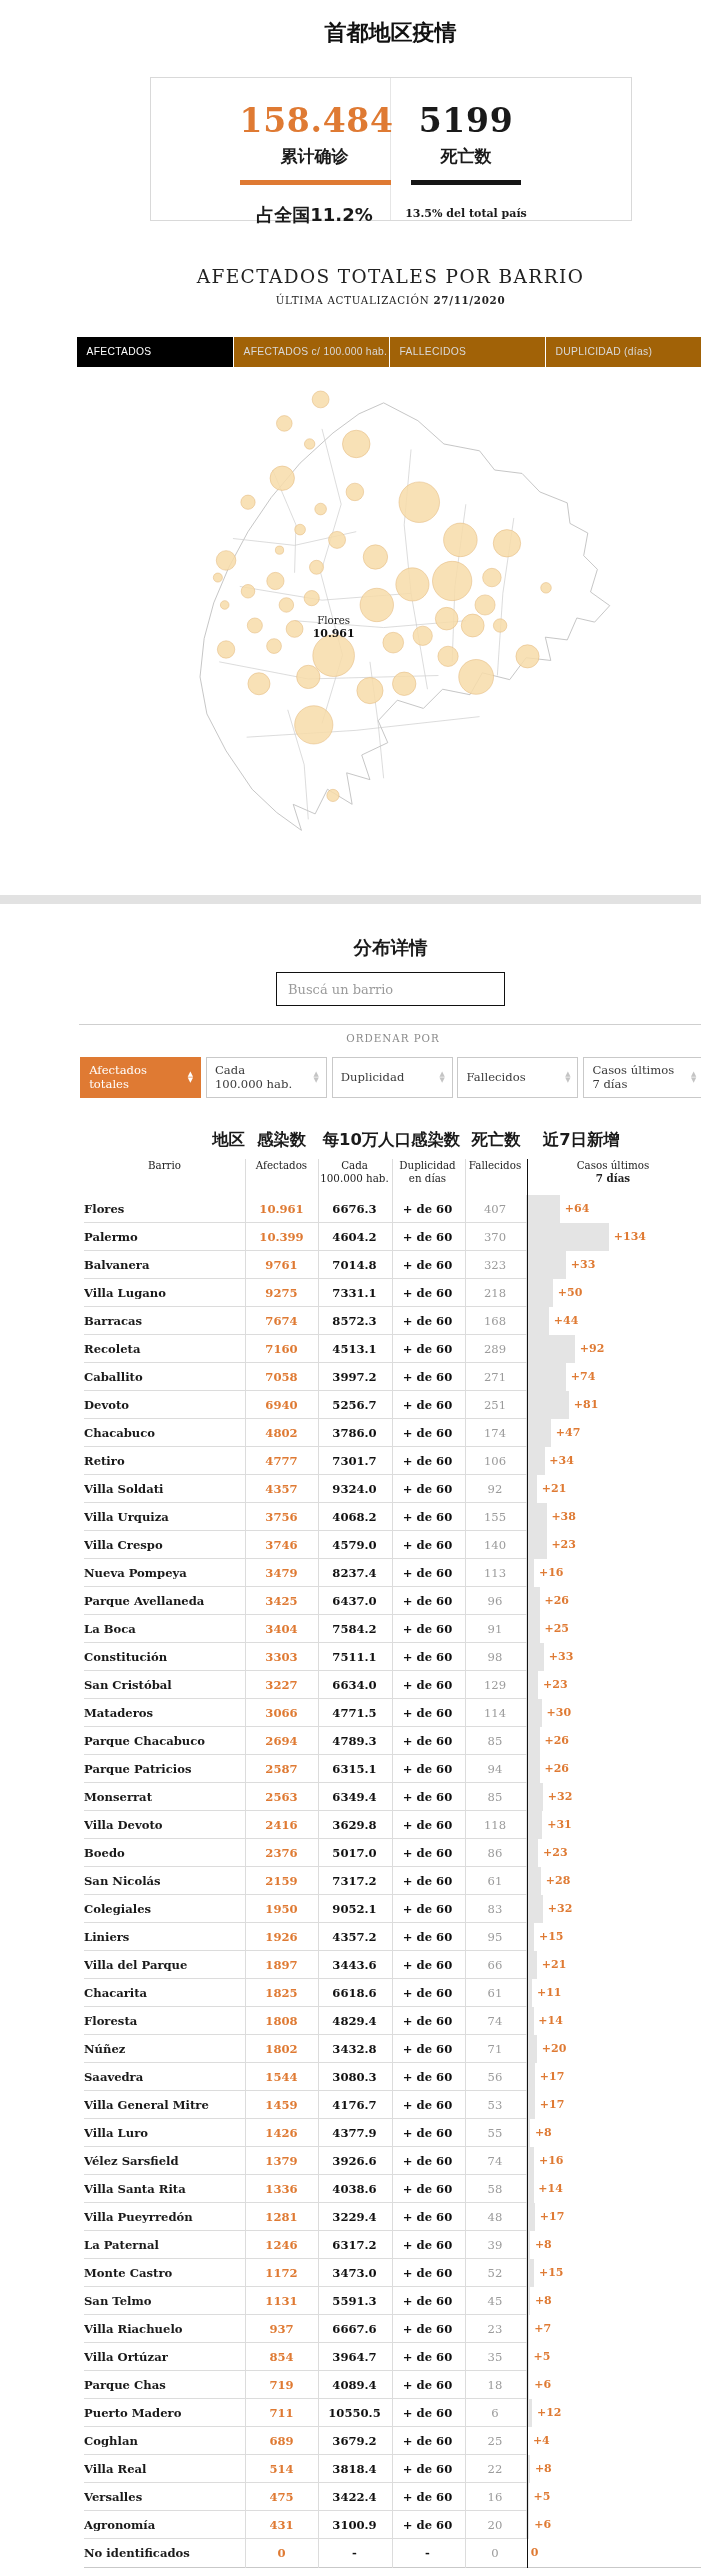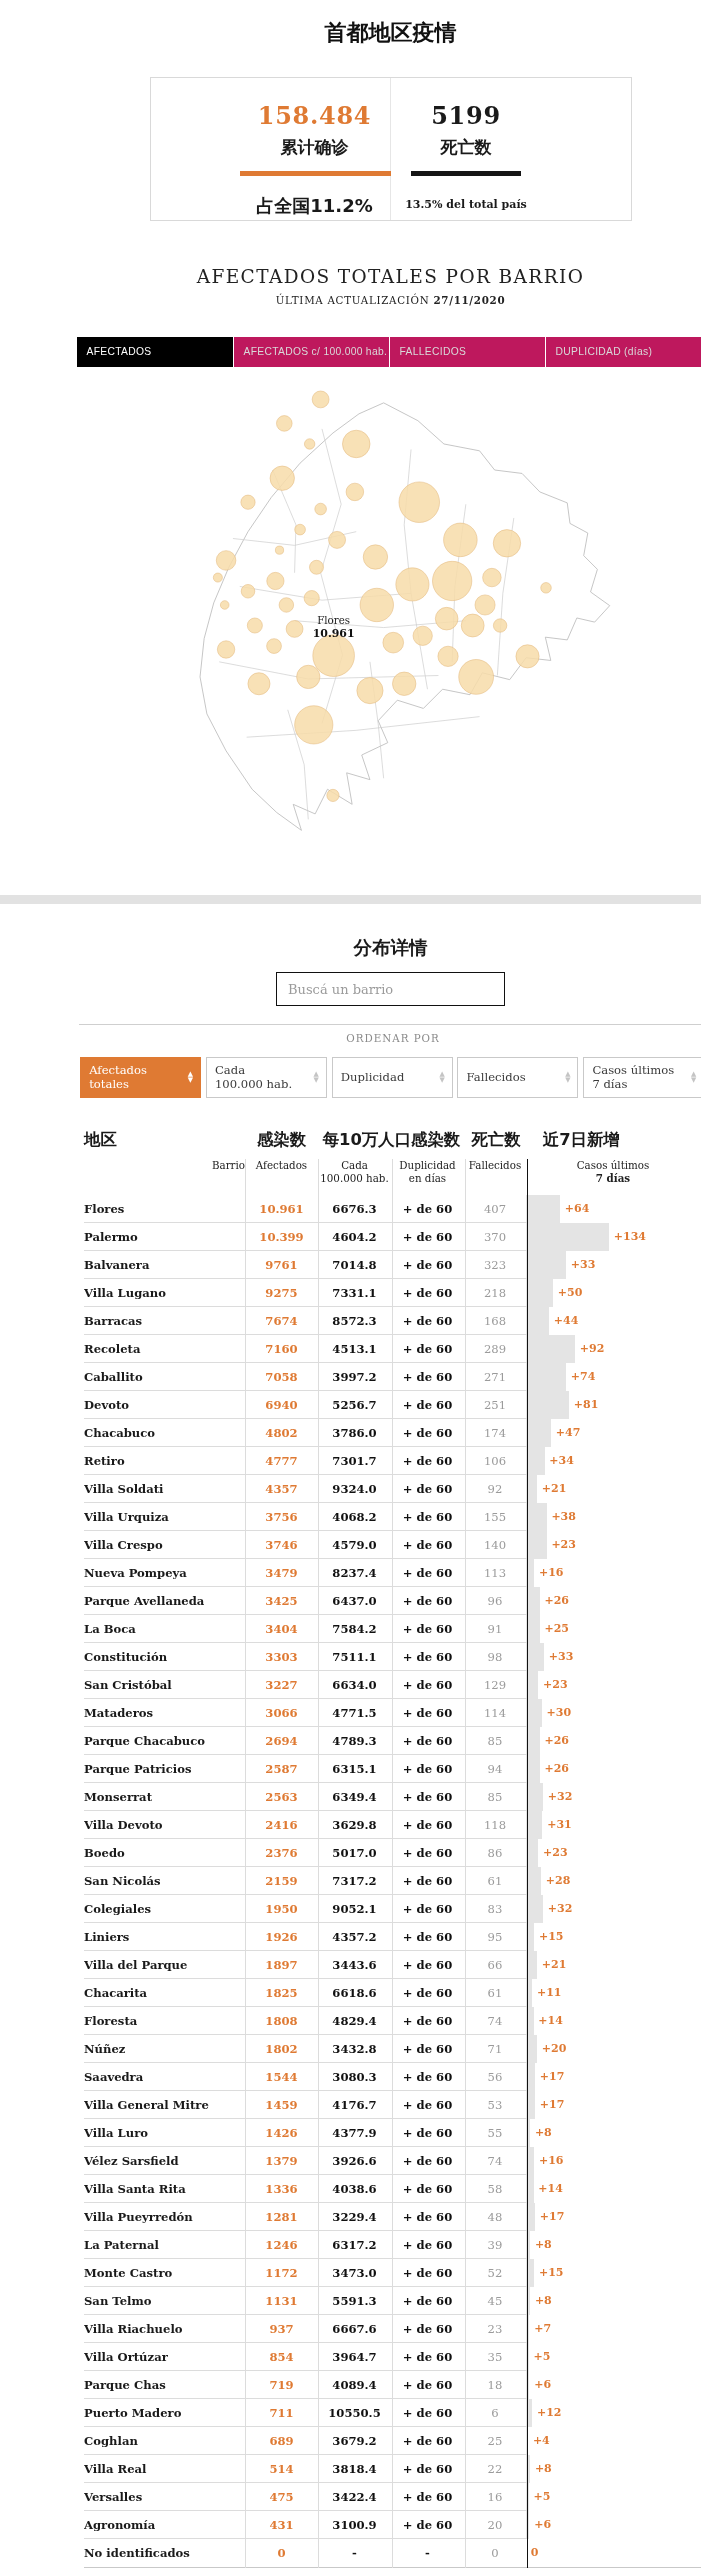--- a/index.html
+++ b/index.html
@@ -8,40 +8,40 @@
   .page { position:relative; width:702px; height:2576px; overflow:hidden; background:#fff; margin:0 auto;border-radius:8px; }
   .content { width:781px; }
 
   
   .page-title { margin-top:18px; text-align:center; font-size:22px; font-weight:700;
                 font-family:"DejaVu Sans","Liberation Sans",sans-serif; color:#111; }
   .stat-card { width:482px; height:144px; margin:29px auto 0; border:0.7px solid #d9d9d9; display:flex; }
   .stat-col { width:50%; padding-top:26px; text-align:center; position:relative; }
   .stat-col.left  { padding-left:89px; border-right:0.7px solid #e6e6e6; }
   .stat-col.right { padding-right:89px; }
-  .stat-value { font-size:24px; font-weight:700; line-height:1; letter-spacing:0.7px; }
+  .stat-value { font-size:33px; font-weight:700; line-height:1; letter-spacing:0.7px; }
   .stat-value.orange { color:var(--accent); }
   .stat-label { margin-top:8.2px; font-size:17px; font-weight:700;
                 font-family:"DejaVu Sans","Liberation Sans",sans-serif; }
   .stat-bar { height:4.1px; margin:12.3px auto 0; }
   .stat-bar.orange { width:151px; background:var(--accent); }
   .stat-bar.black  { width:110px; background:#151515; }
   .stat-sub-cn { margin-top:18px; font-size:18px; font-weight:700;
                  font-family:"DejaVu Sans","Liberation Sans",sans-serif; }
   .stat-sub-es { margin-top:22px; font-size:11px; font-weight:700; }
 
   
   .map-title { margin-top:45px; text-align:center; font-size:18.5px; font-weight:400;
                letter-spacing:1.4px; color:#222; }
   .updated { margin-top:6.9px; text-align:center; font-size:10.3px; letter-spacing:0.7px; color:#222; }
   .updated b { font-weight:700; }
   .tabs { display:flex; margin-top:31.5px; margin-left:77px; height:30px;
           font-family:"Liberation Sans","DejaVu Sans",sans-serif; }
   .tab { width:156px; height:30px; line-height:30px; padding-left:9.6px; font-size:10.3px;
-         letter-spacing:0.3px; background:#be185d; color:#d9d9d9; cursor:pointer; }
+         letter-spacing:0.3px; background:#a16207; color:#d9d9d9; cursor:pointer; }
   .tab + .tab { border-left:0.7px solid #ffffff; }
   .tab.active { background:#000; color:#fff; border-left:none; }
   .map-wrap { width:781px; height:528px; position:relative; }
   .map-wrap svg { display:block; }
 
   .gray-band { width:781px; height:8.2px; background:#e2e2e2; }
 
   
   .details-title { margin-top:31.5px; text-align:center; width:781px; font-size:18.5px; font-weight:700;
                    font-family:"DejaVu Sans","Liberation Sans",sans-serif; }
@@ -61,27 +61,27 @@
   .sort.active { background:var(--accent); border-color:var(--accent); color:#fff; }
   .sort .arrows { position:absolute; right:6.9px; top:50%; transform:translateY(-50%);
                   font-size:6.9px; line-height:6.2px; color:#c4c4c4; text-align:center;
                   font-family:"DejaVu Sans",sans-serif; }
   .sort.active .arrows { color:#fff; }
 
   
   .table { position:relative; margin-top:30px; margin-left:84px; width:697px; }
   .cn-head { display:flex; font-family:"DejaVu Sans","Liberation Sans",sans-serif;
              font-size:16.4px; font-weight:700; line-height:23px; height:23px; }
-  .cn-head .h0 { width:161px; text-align:left; }
+  .cn-head .h0 { width:161px; text-align:right; }
   .cn-head .h1 { width:73px; text-align:center; }
   .cn-head .h2 { width:147px; text-align:center; }
   .cn-head .h3 { width:62px;  text-align:center; }
   .cn-head .h4 { width:174px; text-align:left; padding-left:15.8px; }
   .sub-head { display:flex; margin-top:8.2px; height:36px; font-size:10.3px; line-height:13px; color:#222; }
-  .sub-head .c0 { width:161px; text-align:right; }
+  .sub-head .c0 { width:161px; text-align:center; }
   .sub-head .c1 { width:73px; text-align:center; }
   .sub-head .c2 { width:73px; text-align:center; }
   .sub-head .c3 { width:73px; text-align:center; }
   .sub-head .c4 { width:62px;  text-align:center; }
   .sub-head .c5 { width:174px; text-align:center; }
   .sub-head .bold2 .l2 { font-weight:700; }
 
   .rows { border-bottom:0.7px solid #c9c9c9; }
   .trow { position:relative; display:flex; height:28px; line-height:28px; font-size:11.6px; }
   .trow::after { content:""; position:absolute; left:0; bottom:0; width:443px; height:0.7px; background:#dcdcdc; }

